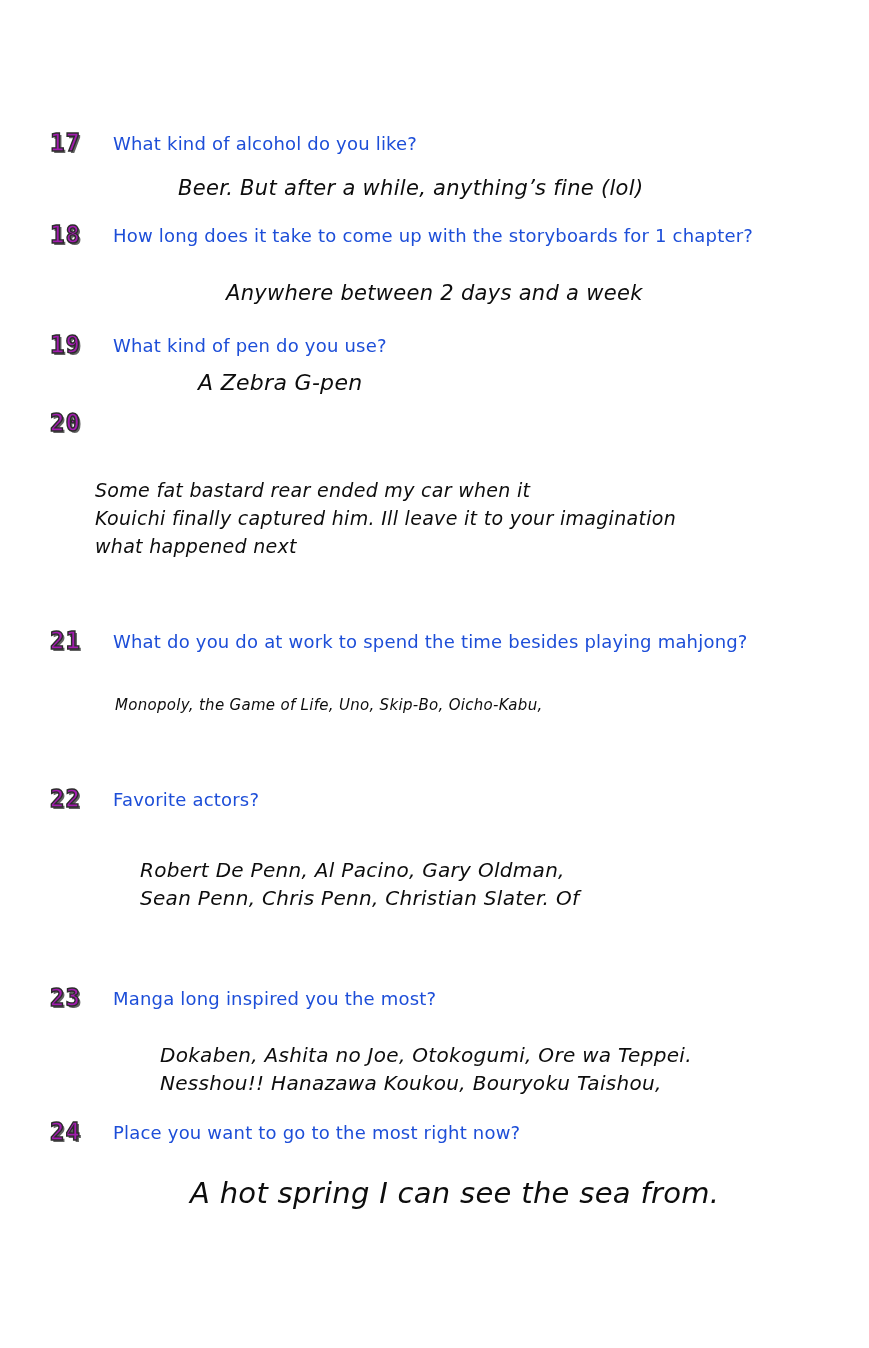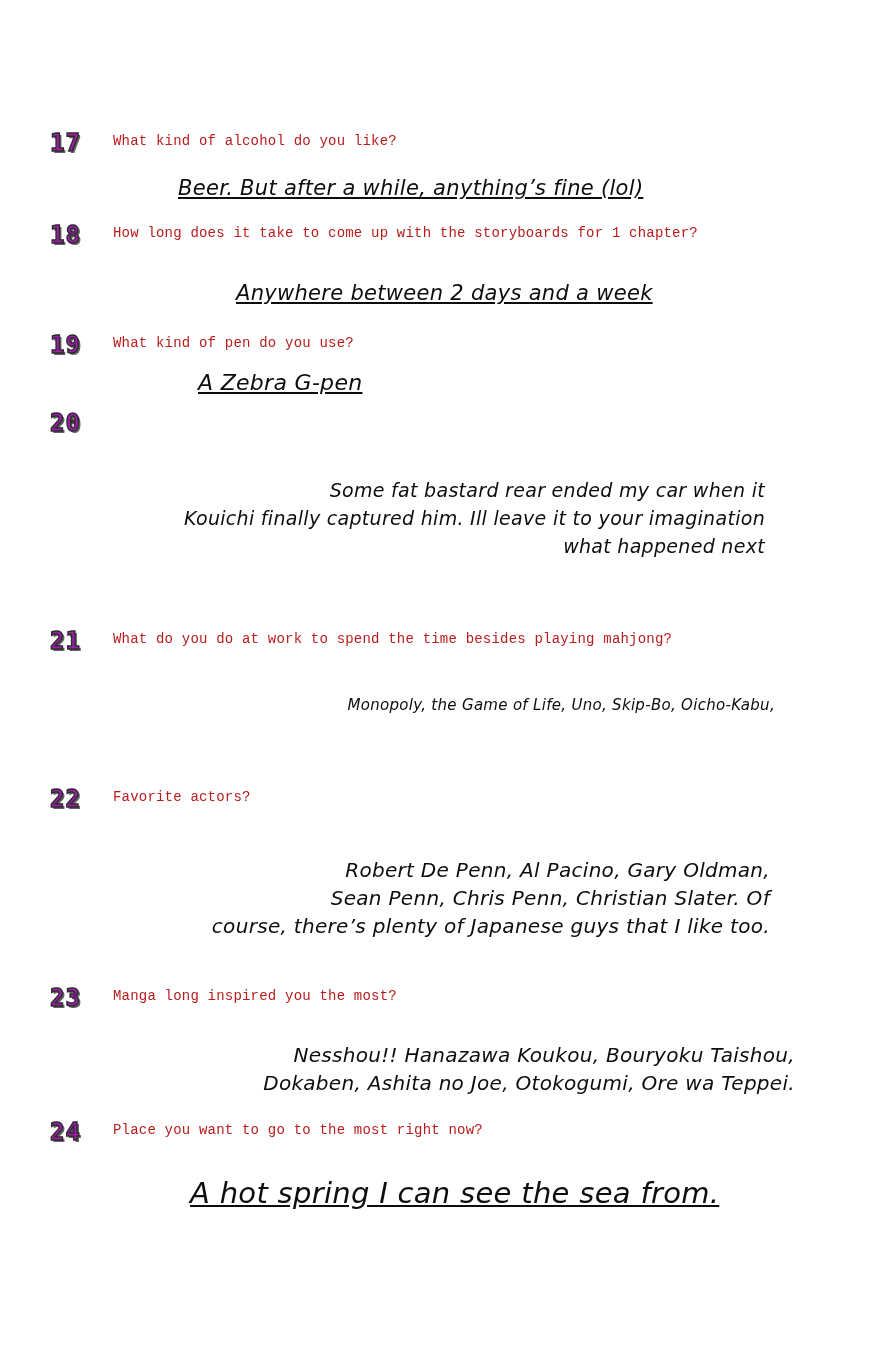--- a/index.html
+++ b/index.html
@@ -30,39 +30,37 @@
     font-size: 24px;
     letter-spacing: 1px;
     color: #a21caf;
     -webkit-text-stroke: 1.4px #2b2b2b;
     text-shadow: 2px 2px 0 rgba(70,70,70,0.85);
   }
   .qa-question {
     position: absolute;
     left: 113px;
     top: 0;
-    font-size: 14px;
-    color: #b91c1c;
+    font-size: 18px;
+    color: #1d4ed8;
     letter-spacing: 0.2px;
     white-space: nowrap;
-    font-family: Liberation Mono, monospace;
   }
   .qa-answer {
     position: absolute;
     font-style: italic;
     color: #0d0d0d;
     letter-spacing: 0.3px;
     line-height: 28px;
   }
   .qa-answer.single {
     white-space: nowrap;
-    text-decoration: underline;
   }
   .qa-answer.centered {
-    text-align: right;
+    text-align: left;
   }
   .answer-line {
     white-space: nowrap;
   }
 </style>
 </head>
 <body>
 
 <div class="page">
 
@@ -72,21 +70,21 @@
       <span class="qa-question">What kind of alcohol do you like?</span>
     </div>
     <div class="qa-answer single" style="top:174px; left:178px; font-size:21px">Beer. But after a while, anything’s fine (lol)</div>
   </section>
 
   <section>
     <div class="qa-row" style="top:225px">
       <span class="qa-number">18</span>
       <span class="qa-question">How long does it take to come up with the storyboards for 1 chapter?</span>
     </div>
-    <div class="qa-answer single" style="top:279px; left:236px; font-size:21px">Anywhere between 2 days and a week</div>
+    <div class="qa-answer single" style="top:279px; left:226px; font-size:21px">Anywhere between 2 days and a week</div>
   </section>
 
   <section>
     <div class="qa-row" style="top:335px">
       <span class="qa-number">19</span>
       <span class="qa-question">What kind of pen do you use?</span>
     </div>
     <div class="qa-answer single" style="top:369px; left:198px; font-size:22px">A Zebra G-pen</div>
   </section>
 
@@ -112,32 +110,31 @@
   </section>
 
   <section>
     <div class="qa-row" style="top:789px">
       <span class="qa-number">22</span>
       <span class="qa-question">Favorite actors?</span>
     </div>
     <div class="qa-answer centered" style="top:856px; left:140px; width:630px; font-size:20px">
       <div class="answer-line">Robert De Penn, Al Pacino, Gary Oldman,</div>
       <div class="answer-line">Sean Penn, Chris Penn, Christian Slater. Of</div>
-      <div class="answer-line">course, there’s plenty of Japanese guys that I like too.</div>
     </div>
   </section>
 
   <section>
     <div class="qa-row" style="top:988px">
       <span class="qa-number">23</span>
       <span class="qa-question">Manga long inspired you the most?</span>
     </div>
     <div class="qa-answer centered" style="top:1041px; left:160px; width:635px; font-size:20px">
+      <div class="answer-line">Dokaben, Ashita no Joe, Otokogumi, Ore wa Teppei.</div>
       <div class="answer-line">Nesshou!! Hanazawa Koukou, Bouryoku Taishou,</div>
-      <div class="answer-line">Dokaben, Ashita no Joe, Otokogumi, Ore wa Teppei.</div>
     </div>
   </section>
 
   <section>
     <div class="qa-row" style="top:1122px">
       <span class="qa-number">24</span>
       <span class="qa-question">Place you want to go to the most right now?</span>
     </div>
     <div class="qa-answer single" style="top:1179px; left:190px; font-size:29px">A hot spring I can see the sea from.</div>
   </section>

